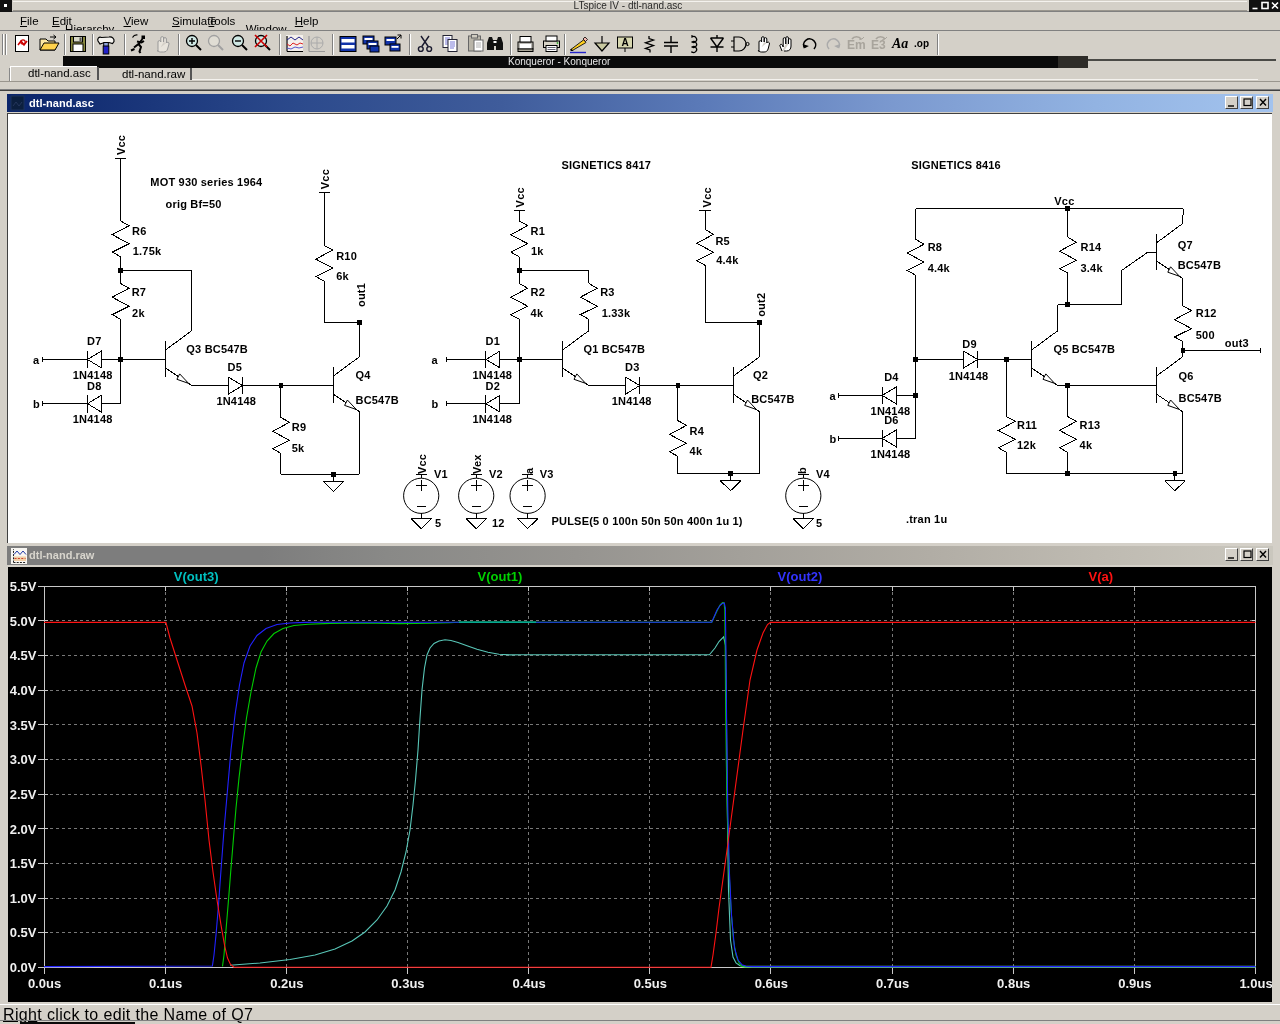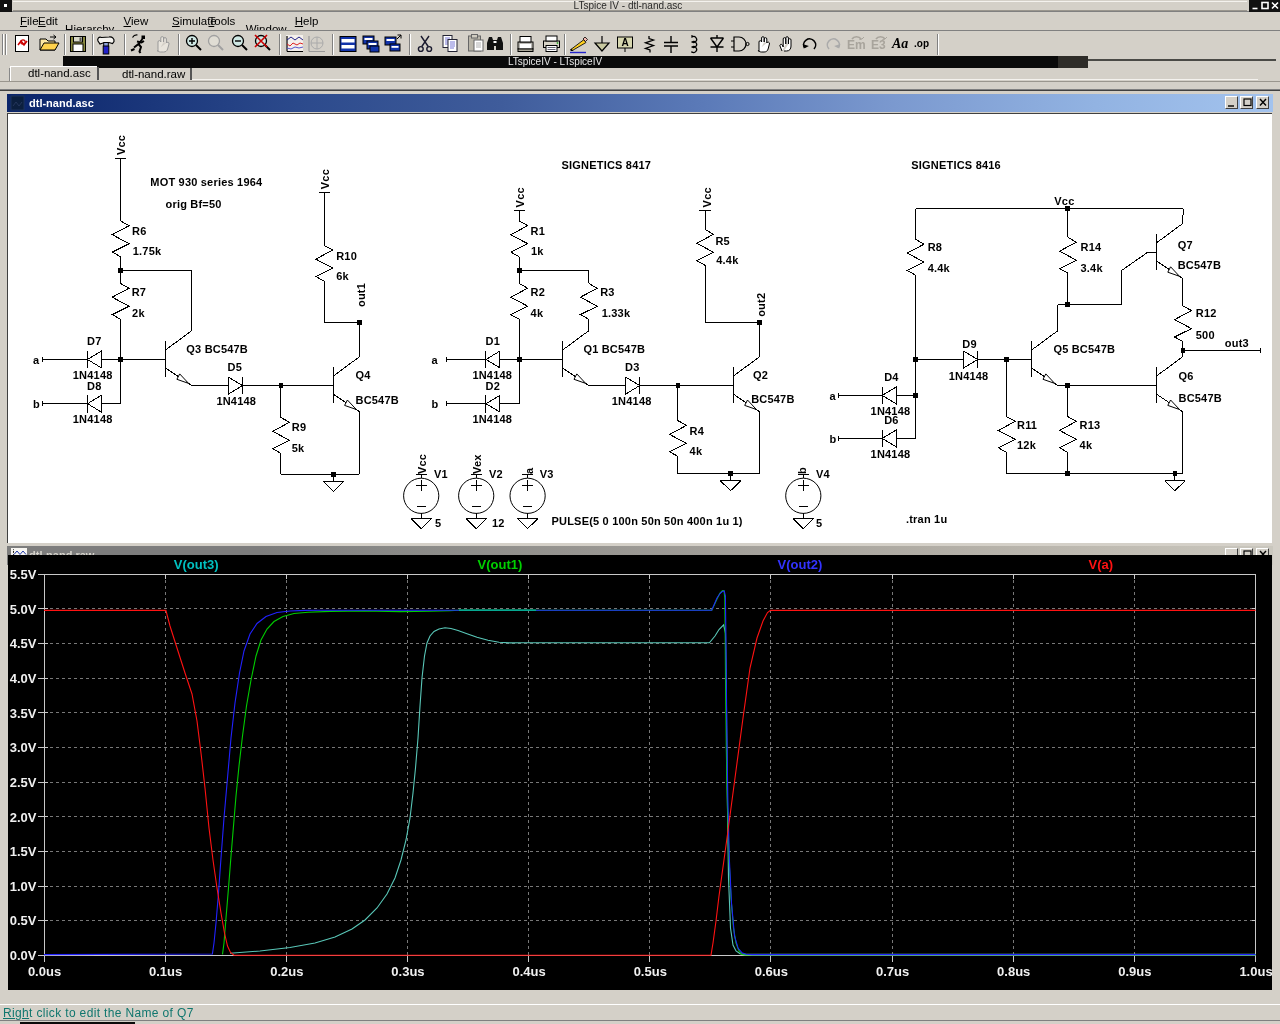--- a/index.html
+++ b/index.html
@@ -20,21 +20,21 @@
     <g stroke="#fff" stroke-width="1.6" fill="none">
       <path d="M3.5 8.5 h5"></path>
       <rect x="13" y="2.5" width="6" height="6" fill="none"></rect>
       <path d="M23 2.5 l6 6 M29 2.5 l-6 6"></path>
     </g>
   </svg>
 </div>
 
 <div class="abs" style="left:0;top:13px;width:1280px;height:17px;background:#d4d0c8;font-size:11.5px;color:#000">
 <div style="position:absolute;left:20px;top:0;height:17px;line-height:17px"><span style="text-decoration:underline">F</span>ile</div>
-<div style="position:absolute;left:38px;top:0;height:17px;line-height:17px"><span style="text-decoration:underline">E</span>dit</div>
+<div style="position:absolute;left:52px;top:0;height:17px;line-height:17px"><span style="text-decoration:underline">E</span>dit</div>
 <div style="position:absolute;left:65.1px;top:8px;height:17px;line-height:17px"><span style="text-decoration:underline">H</span>ierarchy</div>
 <div style="position:absolute;left:123.5px;top:0;height:17px;line-height:17px"><span style="text-decoration:underline">V</span>iew</div>
 <div style="position:absolute;left:172px;top:0;height:17px;line-height:17px"><span style="text-decoration:underline">S</span>imulate</div>
 <div style="position:absolute;left:208.5px;top:0;height:17px;line-height:17px"><span style="text-decoration:underline">T</span>ools</div>
 <div style="position:absolute;left:245.7px;top:8px;height:17px;line-height:17px"><span style="text-decoration:underline">W</span>indow</div>
 <div style="position:absolute;left:294.8px;top:0;height:17px;line-height:17px"><span style="text-decoration:underline">H</span>elp</div>
 </div>
 <div class="abs" style="left:0;top:30px;width:1280px;height:1px;background:#808080"></div>
 <div class="abs" style="left:0;top:31px;width:1280px;height:1px;background:#fff"></div>
 
@@ -238,21 +238,21 @@
 <svg style="position:absolute;left:890px;top:33px" width="22" height="24" viewBox="0 0 22 24">
       <text x="2" y="15" font-family="Liberation Serif" font-size="14" font-style="italic" font-weight="700" fill="#000">Aa</text>
     </svg>
 <svg style="position:absolute;left:912px;top:33px" width="22" height="24" viewBox="0 0 22 24">
       <text x="2" y="14" font-family="Liberation Sans" font-size="10" font-weight="700" fill="#000">.op</text>
     </svg>
 
 <div class="abs" style="left:63px;top:56px;width:995px;height:11.5px;background:#0a0a0a"></div>
 <div class="abs" style="left:1058px;top:56px;width:30px;height:11.5px;background:#2e2c28"></div>
 <div class="abs" style="left:1088px;top:59px;width:188px;height:2px;background:#4a4a46"></div>
-<div class="abs" style="left:508px;top:56px;width:400px;height:12px;color:#e8e8e8;font-size:10px;line-height:12px">LTspiceIV - LTspiceIV</div>
+<div class="abs" style="left:508px;top:56px;width:400px;height:12px;color:#e8e8e8;font-size:10px;line-height:12px">Konqueror - Konqueror</div>
 
 <div class="abs" style="left:0;top:67.5px;width:1280px;height:13.5px;background:#d4d0c8"></div>
 <div class="abs" style="left:9px;top:67.5px;width:1px;height:13px;background:#888"></div>
 <div class="abs" style="left:0;top:81px;width:1280px;height:1px;background:#9a968e"></div>
 <div class="abs" style="left:10px;top:66px;width:87px;height:15px;background:#d4d0c8;border-top:1px solid #fff;border-left:1px solid #fff;"></div>
 <div class="abs" style="left:97px;top:67px;width:2px;height:13px;background:#555"></div>
 <div class="abs" style="left:28px;top:66px;font-size:11.5px;color:#000;line-height:15px">dtl-nand.asc</div>
 <div class="abs" style="left:190px;top:68px;width:2px;height:12px;background:#555"></div>
 <div class="abs" style="left:122px;top:67px;font-size:11.5px;color:#000;line-height:14px">dtl-nand.raw</div>
 <div class="abs" style="left:192px;top:79px;width:1066px;height:1px;background:#f4f2ee"></div>
@@ -607,21 +607,21 @@
     <div class="abs" style="left:1233px;top:2px;width:13px;height:13px;background:#d4d0c8;border:1px solid;border-color:#fff #404040 #404040 #fff"></div>
     <div class="abs" style="left:1249px;top:2px;width:13px;height:13px;background:#d4d0c8;border:1px solid;border-color:#fff #404040 #404040 #fff"></div>
     <svg class="abs" style="left:1217.5px;top:2px" width="46" height="13" viewBox="0 0 46 13">
       <g stroke="#000" stroke-width="1.4" fill="none">
       <path d="M3 10 h6"></path>
       <rect x="19" y="3" width="7" height="6.5" stroke-width="1.2"></rect>
       <path d="M35 3 l6 6.5 M41 3 l-6 6.5"></path>
       </g>
     </svg>
   </div>
-  <div class="abs" style="left:3px;top:10px;width:1264px;height:435px;background:#4d7c0f">
+  <div class="abs" style="left:3px;top:22px;width:1264px;height:435px;background:#4d7c0f">
 <svg id="wavesvg" width="1264" height="435" viewBox="8 567 1264 435">
 <rect x="8" y="567" width="1264" height="435" fill="#000"></rect>
 <g stroke="#787878" stroke-width="1" stroke-dasharray="3 3" shape-rendering="crispEdges">
 <line x1="165.2" y1="586.3" x2="165.2" y2="967.4"></line>
 <line x1="286.3" y1="586.3" x2="286.3" y2="967.4"></line>
 <line x1="407.5" y1="586.3" x2="407.5" y2="967.4"></line>
 <line x1="528.6" y1="586.3" x2="528.6" y2="967.4"></line>
 <line x1="649.8" y1="586.3" x2="649.8" y2="967.4"></line>
 <line x1="770.9" y1="586.3" x2="770.9" y2="967.4"></line>
 <line x1="892.1" y1="586.3" x2="892.1" y2="967.4"></line>
@@ -719,16 +719,16 @@
 <text x="892.5500000000001" y="987.5" fill="#f0f0f0" text-anchor="middle">0.7us</text>
 <text x="1013.7" y="987.5" fill="#f0f0f0" text-anchor="middle">0.8us</text>
 <text x="1134.8500000000001" y="987.5" fill="#f0f0f0" text-anchor="middle">0.9us</text>
 <text x="1256.0" y="987.5" fill="#f0f0f0" text-anchor="middle">1.0us</text>
 </g>
 </svg>
   </div>
 </div>
 
 <div class="abs" style="left:0;top:1004px;width:1280px;height:20px;background:#d4d0c8;border-top:1px solid #fff">
-  <div style="position:absolute;left:3px;top:1px;font-size:12px;letter-spacing:0.35px;color:#0f766e"><span style="text-decoration:underline">Righ</span>t click to edit the Name of Q7</div>
+  <div style="position:absolute;left:3px;top:1px;font-size:16px;letter-spacing:0.35px;color:#000000"><span style="text-decoration:underline">Righ</span>t click to edit the Name of Q7</div>
 </div>
 <div class="abs" style="left:0;top:1020px;width:1280px;height:1px;background:#808080"></div>
 <div class="abs" style="left:20px;top:1021.5px;width:115px;height:2.5px;background:#0a0a0a"></div>
 </div>
 </body></html>

